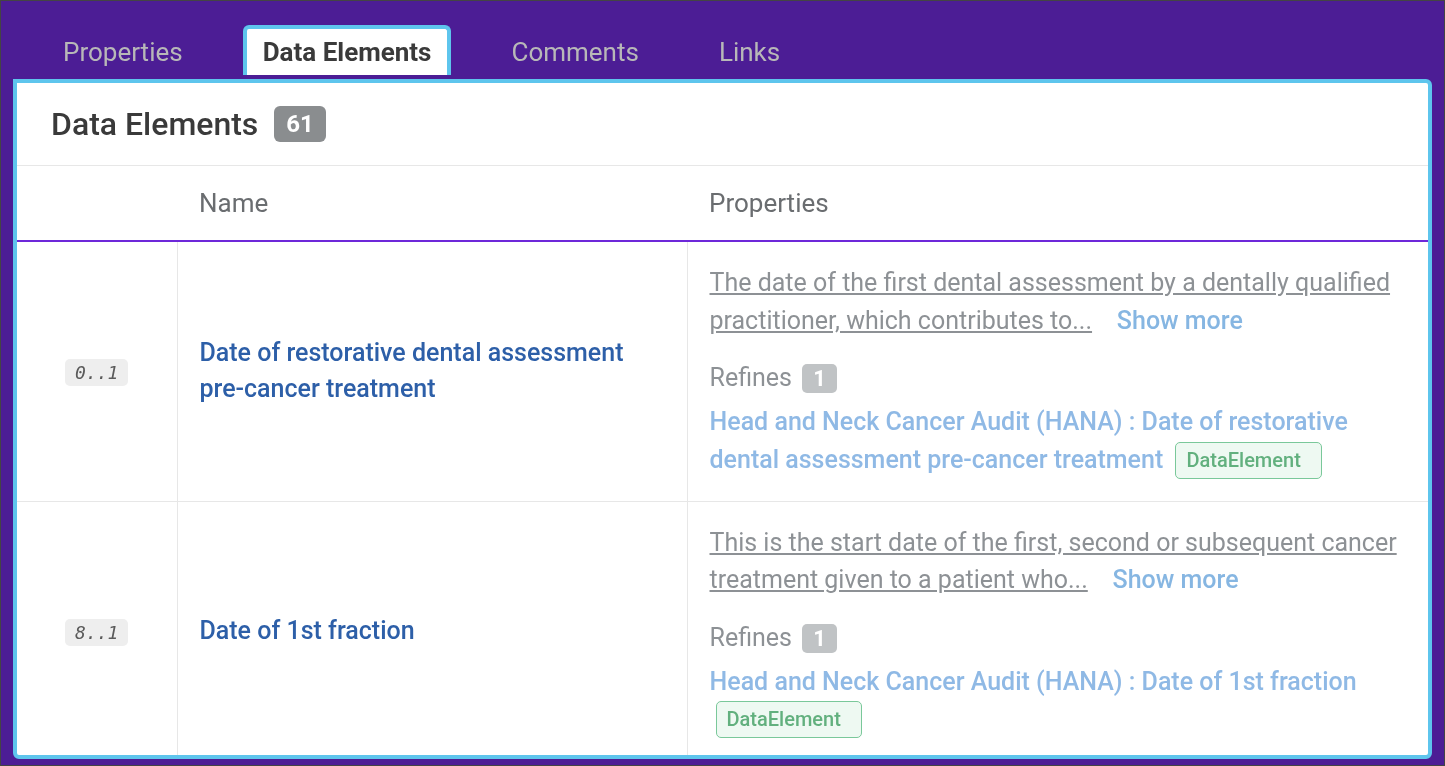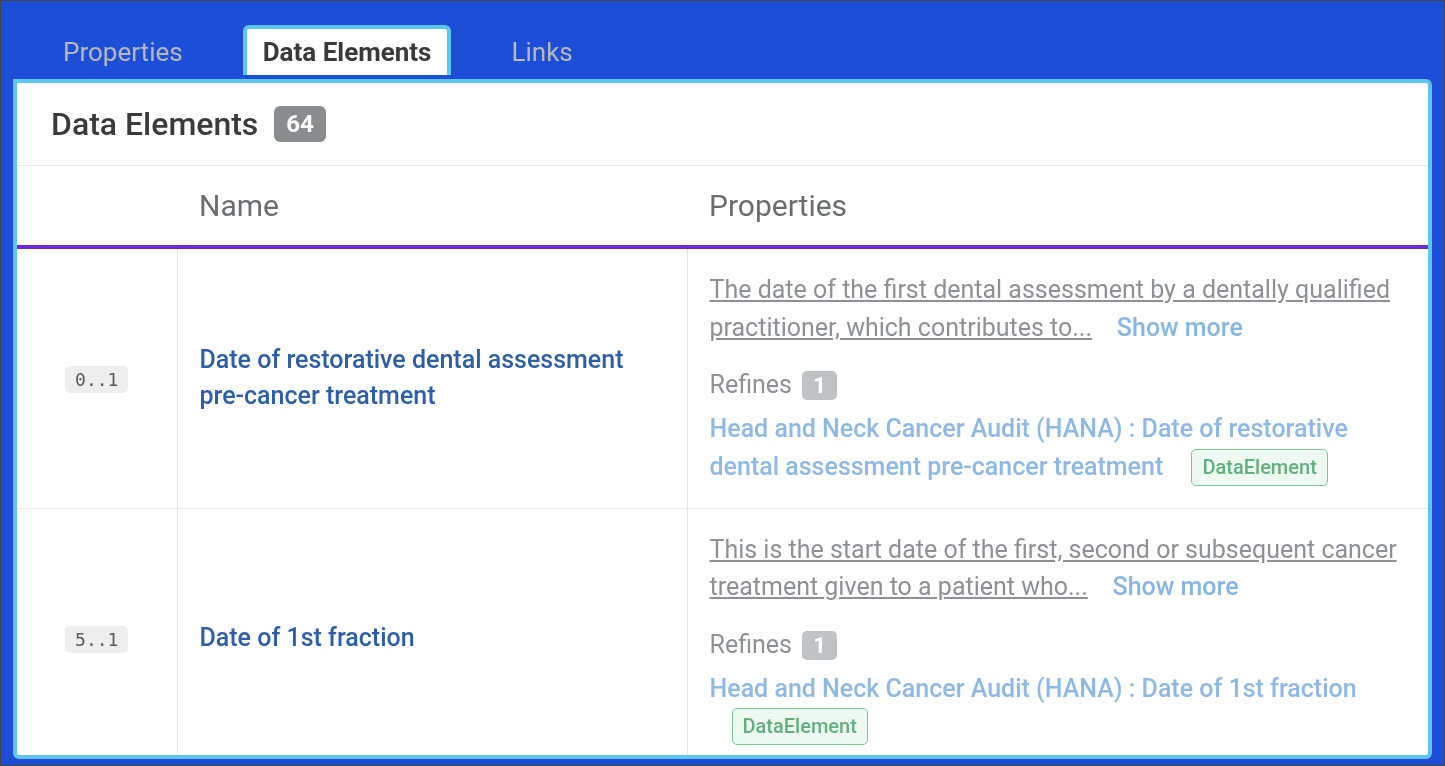--- a/index.html
+++ b/index.html
@@ -8,21 +8,21 @@
     font-family: -apple-system, BlinkMacSystemFont, "Segoe UI", Roboto, "Helvetica Neue", Arial, sans-serif;
     background: #fff;
     color: #2c2c2c;
   }
   .window {
     width: 1445px;
     height: 766px;
     border: 1px solid #444;
     position: relative;
     overflow: hidden;
-    background: #1d4ed8;
+    background: #4c1d95;
   }
   .tabs {
     display: flex;
     align-items: center;
     gap: 40px;
     padding: 24px 42px 8px 42px;
     font-size: 26px;
   }
   .tab {
     color: #b8b8b8;
@@ -75,39 +75,40 @@
     width: 100%;
     border-collapse: collapse;
     table-layout: fixed;
   }
   table.data col.card-col { width: 160px; }
   table.data col.name-col { width: 510px; }
   table.data col.desc-col { width: auto; }
   table.data thead th {
     text-align: left;
     font-weight: 400;
-    font-size: 30px;
+    font-size: 26px;
     color: #6a6d70;
     padding: 22px 22px;
-    border-bottom: 4px solid #6d28d9;
+    border-bottom: 2px solid #6d28d9;
   }
   table.data tbody td {
     vertical-align: middle;
     padding: 22px 22px;
     border-top: 1px solid #e7e7e7;
     border-right: 1px solid #e7e7e7;
     font-size: 25px;
   }
   table.data tbody td:last-child { border-right: none; }
   .card-chip {
     display: inline-block;
     background: #eeeeee;
     border-radius: 5px;
     padding: 3px 10px;
     font-family: ui-monospace, "SFMono-Regular", Menlo, Consolas, monospace;
+    font-style: italic;
     font-size: 18px;
     color: #5a5a5a;
   }
   .name-link {
     color: #2d5fa8;
     font-weight: 500;
     line-height: 1.45;
     cursor: pointer;
   }
   .desc-text {
@@ -142,42 +143,43 @@
     font-weight: 500;
     line-height: 1.5;
     cursor: pointer;
   }
   .type-chip {
     display: inline-block;
     border: 1.5px solid #7ac89a;
     background: #eef9f2;
     color: #62b07e;
     font-size: 20px;
-    padding: 2px 10px 3px 10px;
+    padding: 2px 20px 3px 10px;
     border-radius: 5px;
-    margin-left: 22px;
+    margin-left: 6px;
     vertical-align: 1px;
   }
   td.card-cell { text-align: center; }
 </style>
 </head>
 <body>
 
 <div class="window">
 
   <div class="tabs">
     <div class="tab">Properties</div>
     <div class="tab active">Data Elements</div>
+    <div class="tab">Comments</div>
     <div class="tab">Links</div>
   </div>
 
   <div class="panel-wrap">
     <div class="panel-header">
       <span class="panel-title">Data Elements</span>
-      <span class="count-badge">64</span>
+      <span class="count-badge">61</span>
     </div>
 
     <table class="data">
       <colgroup>
         <col class="card-col">
           <col class="name-col">
           <col class="desc-col">
       </colgroup>
       <thead>
         <tr>
@@ -204,21 +206,21 @@
               <span class="refines-link">
                 <span>Head and Neck Cancer Audit (HANA) : Date of restorative dental assessment pre-cancer treatment</span>
                 <span class="type-chip">DataElement</span>
               </span>
             </div>
           </td>
         </tr>
 
         <tr>
           <td class="card-cell">
-            <span class="card-chip">5..1</span>
+            <span class="card-chip">8..1</span>
           </td>
           <td>
             <span class="name-link">Date of 1st fraction</span>
           </td>
           <td>
             <span class="desc-text">This is the start date of the first, second or subsequent cancer treatment given to a patient who...</span>
             <span>&nbsp;&nbsp;</span>
             <span class="show-more">Show more</span>
             <div class="refines-row">
               <span class="refines-label">Refines</span>

